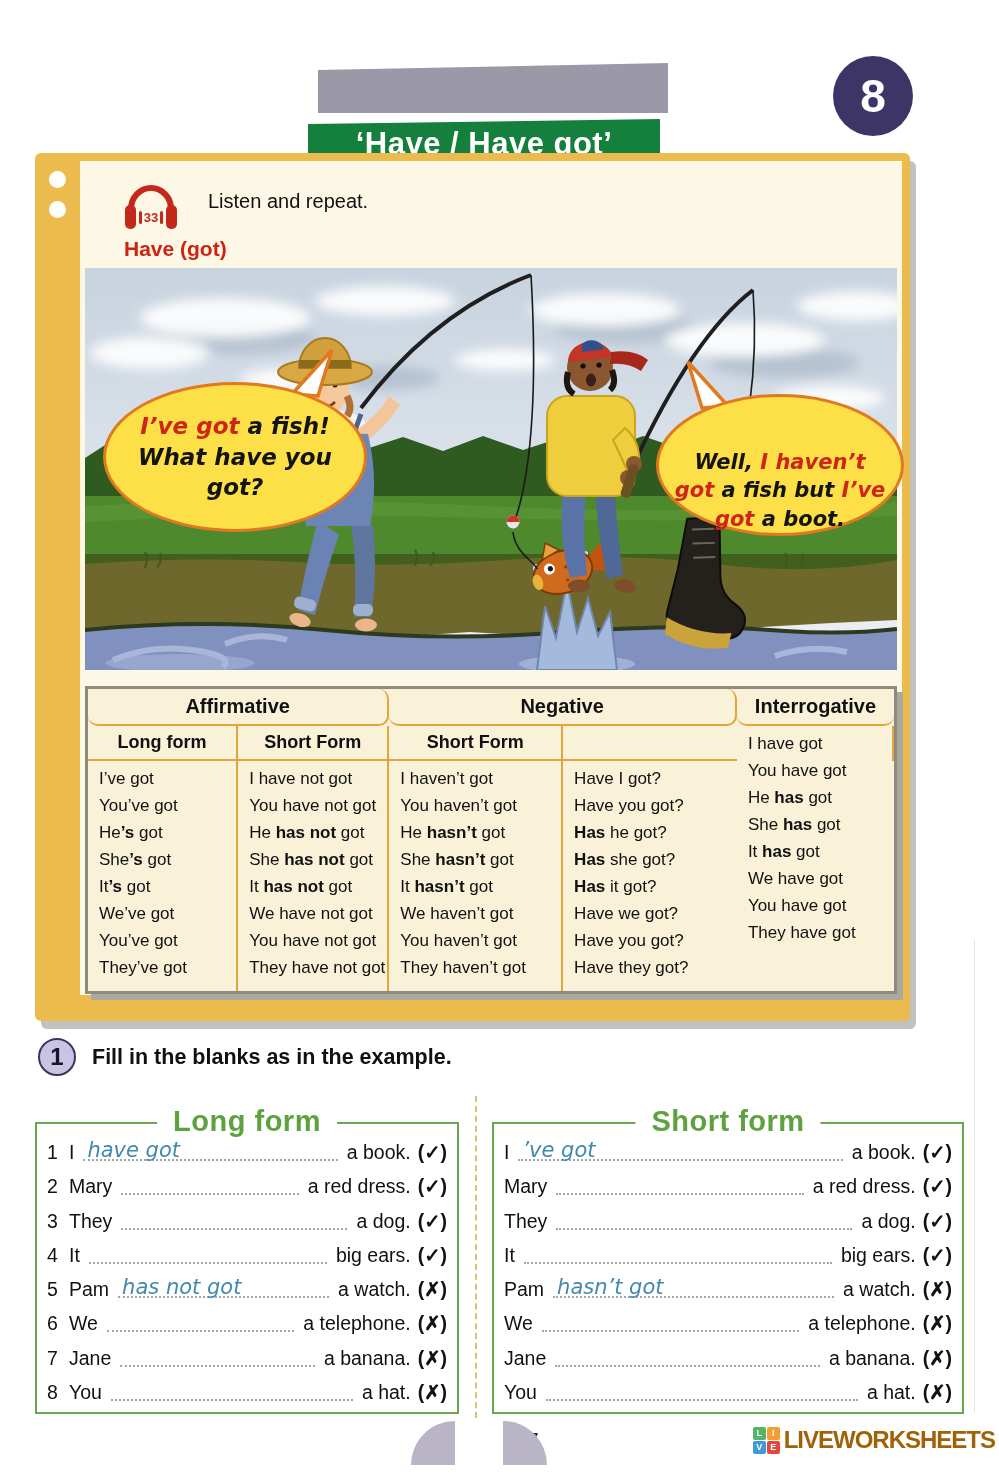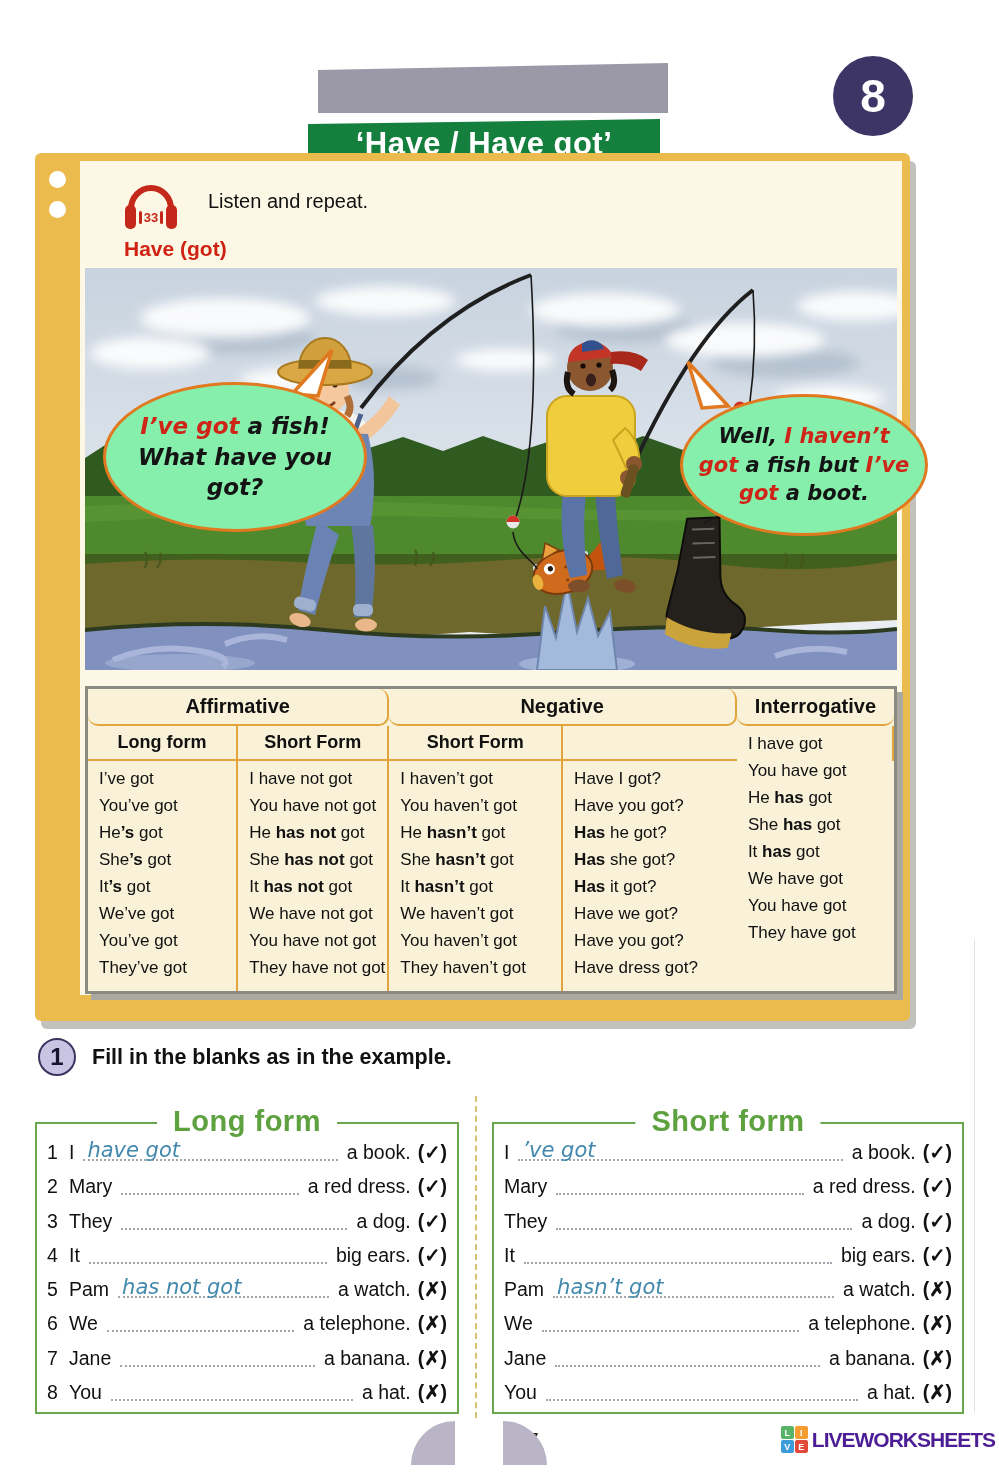--- a/index.html
+++ b/index.html
@@ -23,25 +23,25 @@
   .hole1{left:14px;top:18px;} .hole2{left:14px;top:48px;}
 
   .listen-row{position:absolute;left:42px;top:12px;display:flex;align-items:center;}
   .hp-icon{width:58px;height:62px;}
   .listen-label{font-size:20px;font-weight:normal;color:#111;margin-left:28px;margin-top:-6px;}
   .topic-label{position:absolute;left:44px;top:76px;font-size:21px;font-weight:bold;color:#cf2212;}
 
   
   .cartoon{position:absolute;left:85px;top:268px;width:812px;height:402px;overflow:hidden;}
   .cartoon svg{display:block;}
-  .bubble{position:absolute;background:#86efac;border:3.5px solid #e0791f;border-radius:50%;
+  .bubble{position:absolute;background:#fde047;border:3.5px solid #e0791f;border-radius:50%;
         display:flex;align-items:center;justify-content:center;text-align:center;
         font-family:"DejaVu Sans",sans-serif;font-style:italic;font-weight:600;color:#141414;z-index:3;}
   .bubble-left{left:103px;top:382px;width:258px;height:144px;font-size:23px;line-height:1.32;}
-  .bubble-right{left:680px;top:394px;width:242px;height:136px;font-size:21px;line-height:1.35;}
+  .bubble-right{left:656px;top:394px;width:242px;height:136px;font-size:21px;line-height:1.35;align-items:flex-end;}
   .rd{color:#cf2518;}
   .tail{position:absolute;z-index:2;}
 
   
   .gtable{position:absolute;left:85px;top:686px;width:812px;background:#f9f2d8;border:3px solid #8b8b82;
         box-shadow:6px 6px 0 #a9a9a2;display:grid;grid-template-columns:153fr 145fr 177fr 177fr 160fr;
         grid-template-rows:37px 35px auto;box-sizing:border-box;}
   .gcell{border-right:2px solid #e2a43c;border-bottom:2px solid #e2a43c;display:flex;align-items:center;justify-content:center;box-sizing:border-box;}
   .gcell.noR{border-right:none;} .gcell.noB{border-bottom:none;}
   .ghead{font-size:20px;font-weight:bold;border-radius:10px;}
@@ -74,21 +74,21 @@
   .scan-edge{position:absolute;left:974px;top:940px;width:1px;height:472px;background:#e2e2e2;}
 
   
   .fan{position:absolute;width:44px;height:44px;background:#b9b5c7;top:1421px;}
   .fan-left{left:411px;border-radius:100% 0 0 0;}
   .fan-right{left:503px;border-radius:0 100% 0 0;}
   .page-num{position:absolute;left:455px;top:1428px;width:48px;text-align:center;font-size:21px;color:#222;padding-left:48px;}
   .brand{position:absolute;right:4px;top:1426px;display:flex;align-items:center;}
   .brand-blocks{display:grid;grid-template-columns:13px 13px;grid-auto-rows:13px;gap:1px;margin-right:4px;}
   .blk{display:flex;align-items:center;justify-content:center;color:#fff;font-size:9px;font-weight:bold;border-radius:2px;}
-  .brand-name{color:#4c1d95;font-size:21px;font-weight:900;letter-spacing:-1px;}
+  .brand-name{color:#a16207;font-size:24px;font-weight:900;letter-spacing:-1px;}
 </style>
 </head>
 <body>
 
 <div class="page">
 
   <div class="banner-shadow"></div>
   <div class="banner">‘Have / Have got’</div>
   <div class="unit-circle">8</div>
 
@@ -316,21 +316,21 @@
         <div class="tline">They haven’t got</div>
       </div>
     <div class="gcell gbody noB noR">
         <div class="tline">Have I got?</div>
         <div class="tline">Have you got?</div>
         <div class="tline"><b>Has</b> he got?</div>
         <div class="tline"><b>Has</b> she got?</div>
         <div class="tline"><b>Has</b> it got?</div>
         <div class="tline">Have we got?</div>
         <div class="tline">Have you got?</div>
-        <div class="tline">Have dress got?</div>
+        <div class="tline">Have they got?</div>
       </div>
   </div>
 
   <div class="ex-circle">1</div>
   <div class="ex-instruction">Fill in the blanks as in the example.</div>
 
   <div class="ex-box ex-box-left">
     <div class="ex-title">Long form</div>
     <div class="ex-rows">
         <div class="ex-row">

